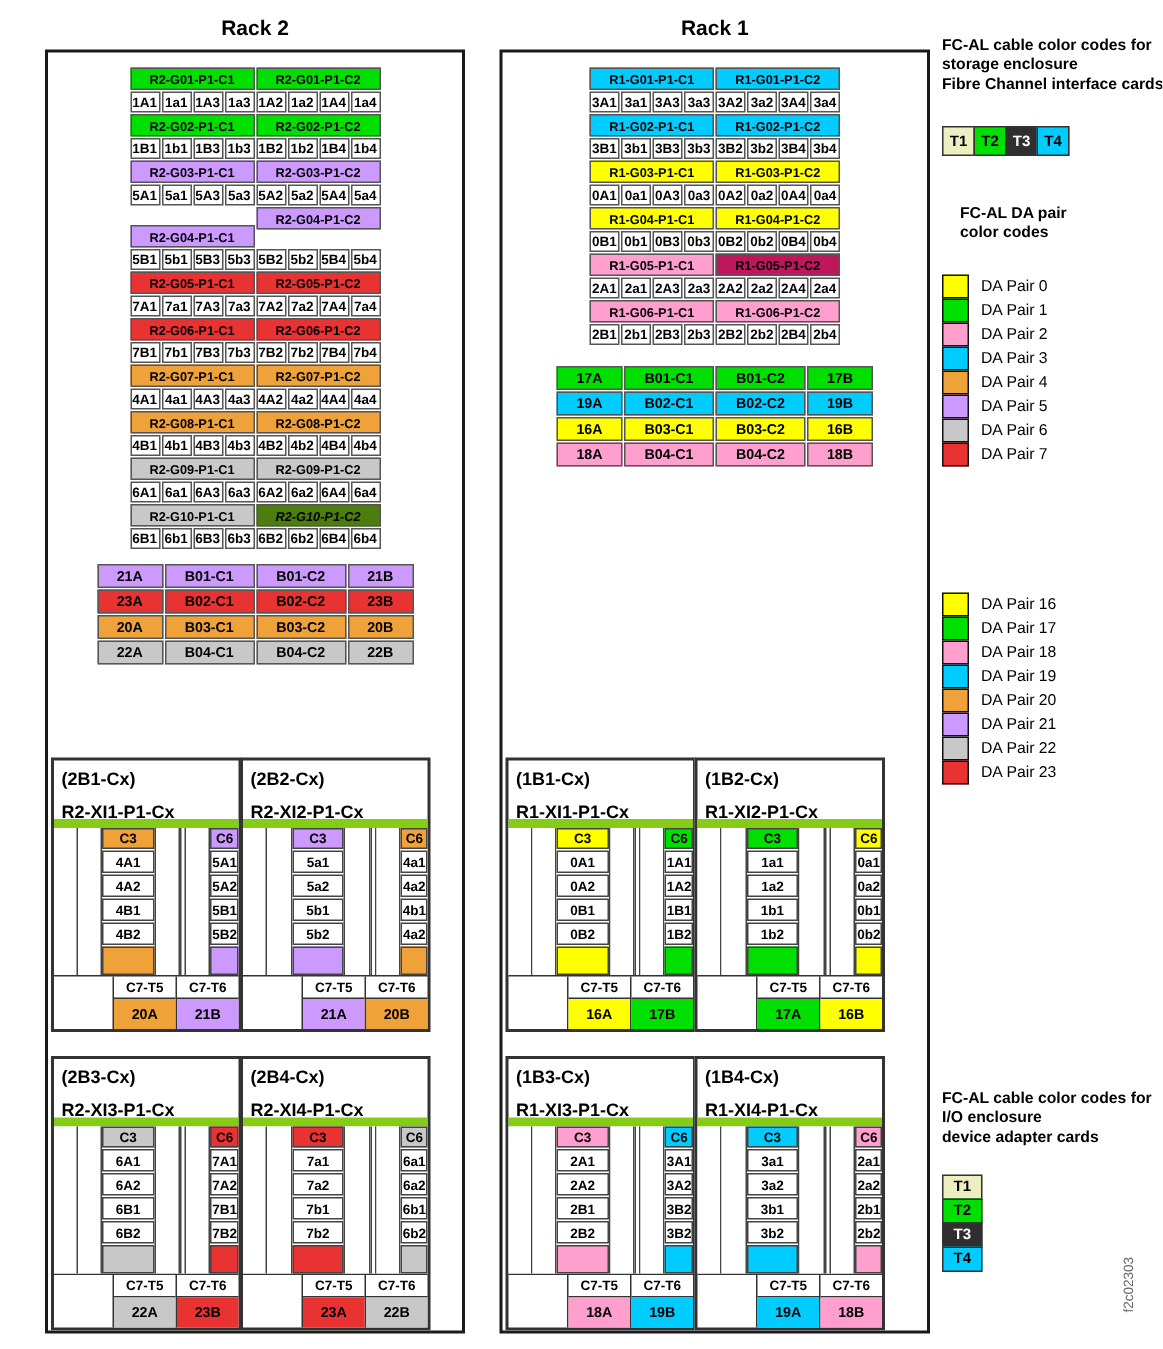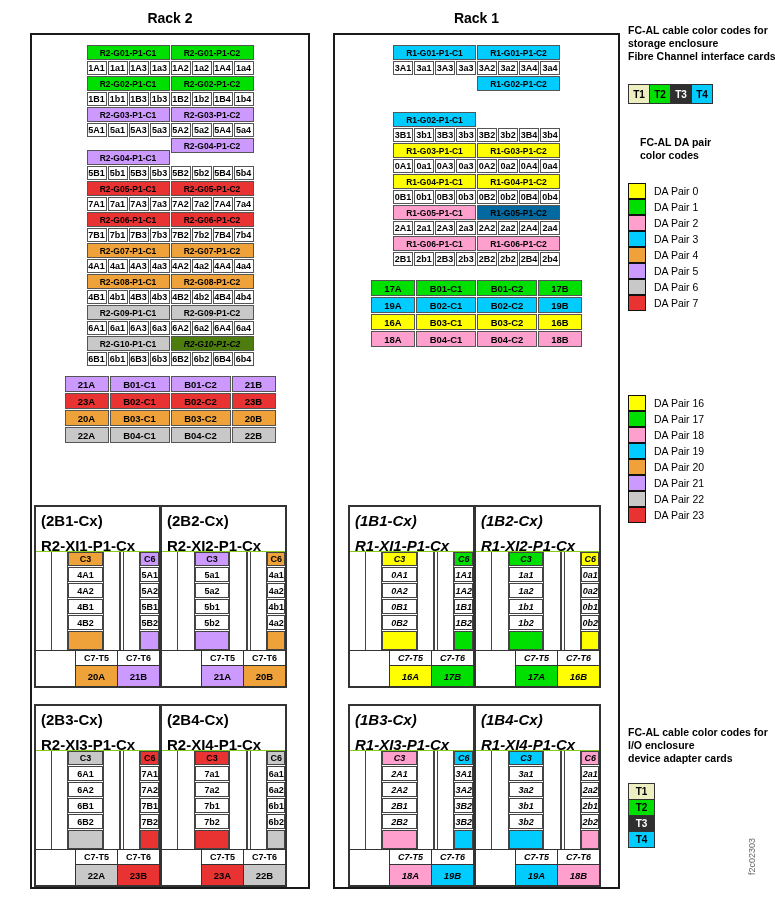--- a/index.html
+++ b/index.html
@@ -38,23 +38,23 @@
   .rack-1 .bay-table { margin-top: 14px; }
   .bay-cell {
     height: 16px; border: 1px solid #555;
     font-size: 9.5px; font-weight: bold;
     display: flex; align-items: center; justify-content: center;
   }
 
   
   .panels { position: absolute; top: 470px; display: grid; grid-template-columns: repeat(2, 126px); row-gap: 16px; }
   .rack-2 .panels { left: 2px; }
-  .rack-1 .panels { left: 13px; font-style: italic; }
+  .rack-1 .panels { left: 2px; }
   .panel { width: 127px; height: 183px; border: 2px solid #333; background: #fff; }
-  .panel-head { height: 45px; border-bottom: 1px solid #84cc16; padding: 5px 0 0 5px; font-size: 15px; font-weight: bold; }
+  .panel-head { height: 45px; border-bottom: 6px solid #84cc16; padding: 5px 0 0 5px; font-size: 12px; font-weight: bold; }
   .panel-head .l2 { margin-top: 8px; }
   .panel-slots { height: 98px; display: flex; }
   .strip { border-right: 1px solid #444; height: 100%; background: #fff; }
   .s19 { width: 19px; }
   .sep { width: 5px; border-left: 1px solid #444; }
   .card { width: 42px; display: flex; flex-direction: column; }
   .card.last { flex: 1; border-right: none; text-align: center; }
   .chead, .ccell, .cfoot { border: 1px solid #444; width: 100%; }
   .chead { height: 14px; margin-bottom: 1px; font-size: 9px; font-weight: bold; display: flex; align-items: center; justify-content: center; }
   .ccell { height: 15px; margin-bottom: 1px; background: #fff; font-size: 9px; font-weight: bold; display: flex; align-items: center; justify-content: center; }
@@ -415,21 +415,21 @@
           <div class="dhead" style="background: rgb(0, 204, 255);">R1-G01-P1-C2</div>
           <div class="dcell">3A1</div>
           <div class="dcell">3a1</div>
           <div class="dcell">3A3</div>
           <div class="dcell">3a3</div>
           <div class="dcell">3A2</div>
           <div class="dcell">3a2</div>
           <div class="dcell">3A4</div>
           <div class="dcell">3a4</div>
 
-          <div class="dhead" style="background: rgb(0, 204, 255); margin-top: 36px;">R1-G02-P1-C1</div>
+          <div class="dhead" style="background: rgb(0, 204, 255);">R1-G02-P1-C1</div>
           <div class="dhead" style="background: rgb(0, 204, 255);">R1-G02-P1-C2</div>
           <div class="dcell">3B1</div>
           <div class="dcell">3b1</div>
           <div class="dcell">3B3</div>
           <div class="dcell">3b3</div>
           <div class="dcell">3B2</div>
           <div class="dcell">3b2</div>
           <div class="dcell">3B4</div>
           <div class="dcell">3b4</div>
 
@@ -449,21 +449,21 @@
           <div class="dcell">0B1</div>
           <div class="dcell">0b1</div>
           <div class="dcell">0B3</div>
           <div class="dcell">0b3</div>
           <div class="dcell">0B2</div>
           <div class="dcell">0b2</div>
           <div class="dcell">0B4</div>
           <div class="dcell">0b4</div>
 
           <div class="dhead" style="background: rgb(255, 159, 206);">R1-G05-P1-C1</div>
-          <div class="dhead" style="background: #0369a1;">R1-G05-P1-C2</div>
+          <div class="dhead" style="background: #be185d;">R1-G05-P1-C2</div>
           <div class="dcell">2A1</div>
           <div class="dcell">2a1</div>
           <div class="dcell">2A3</div>
           <div class="dcell">2a3</div>
           <div class="dcell">2A2</div>
           <div class="dcell">2a2</div>
           <div class="dcell">2A4</div>
           <div class="dcell">2a4</div>
 
           <div class="dhead" style="background: rgb(255, 159, 206);">R1-G06-P1-C1</div>

